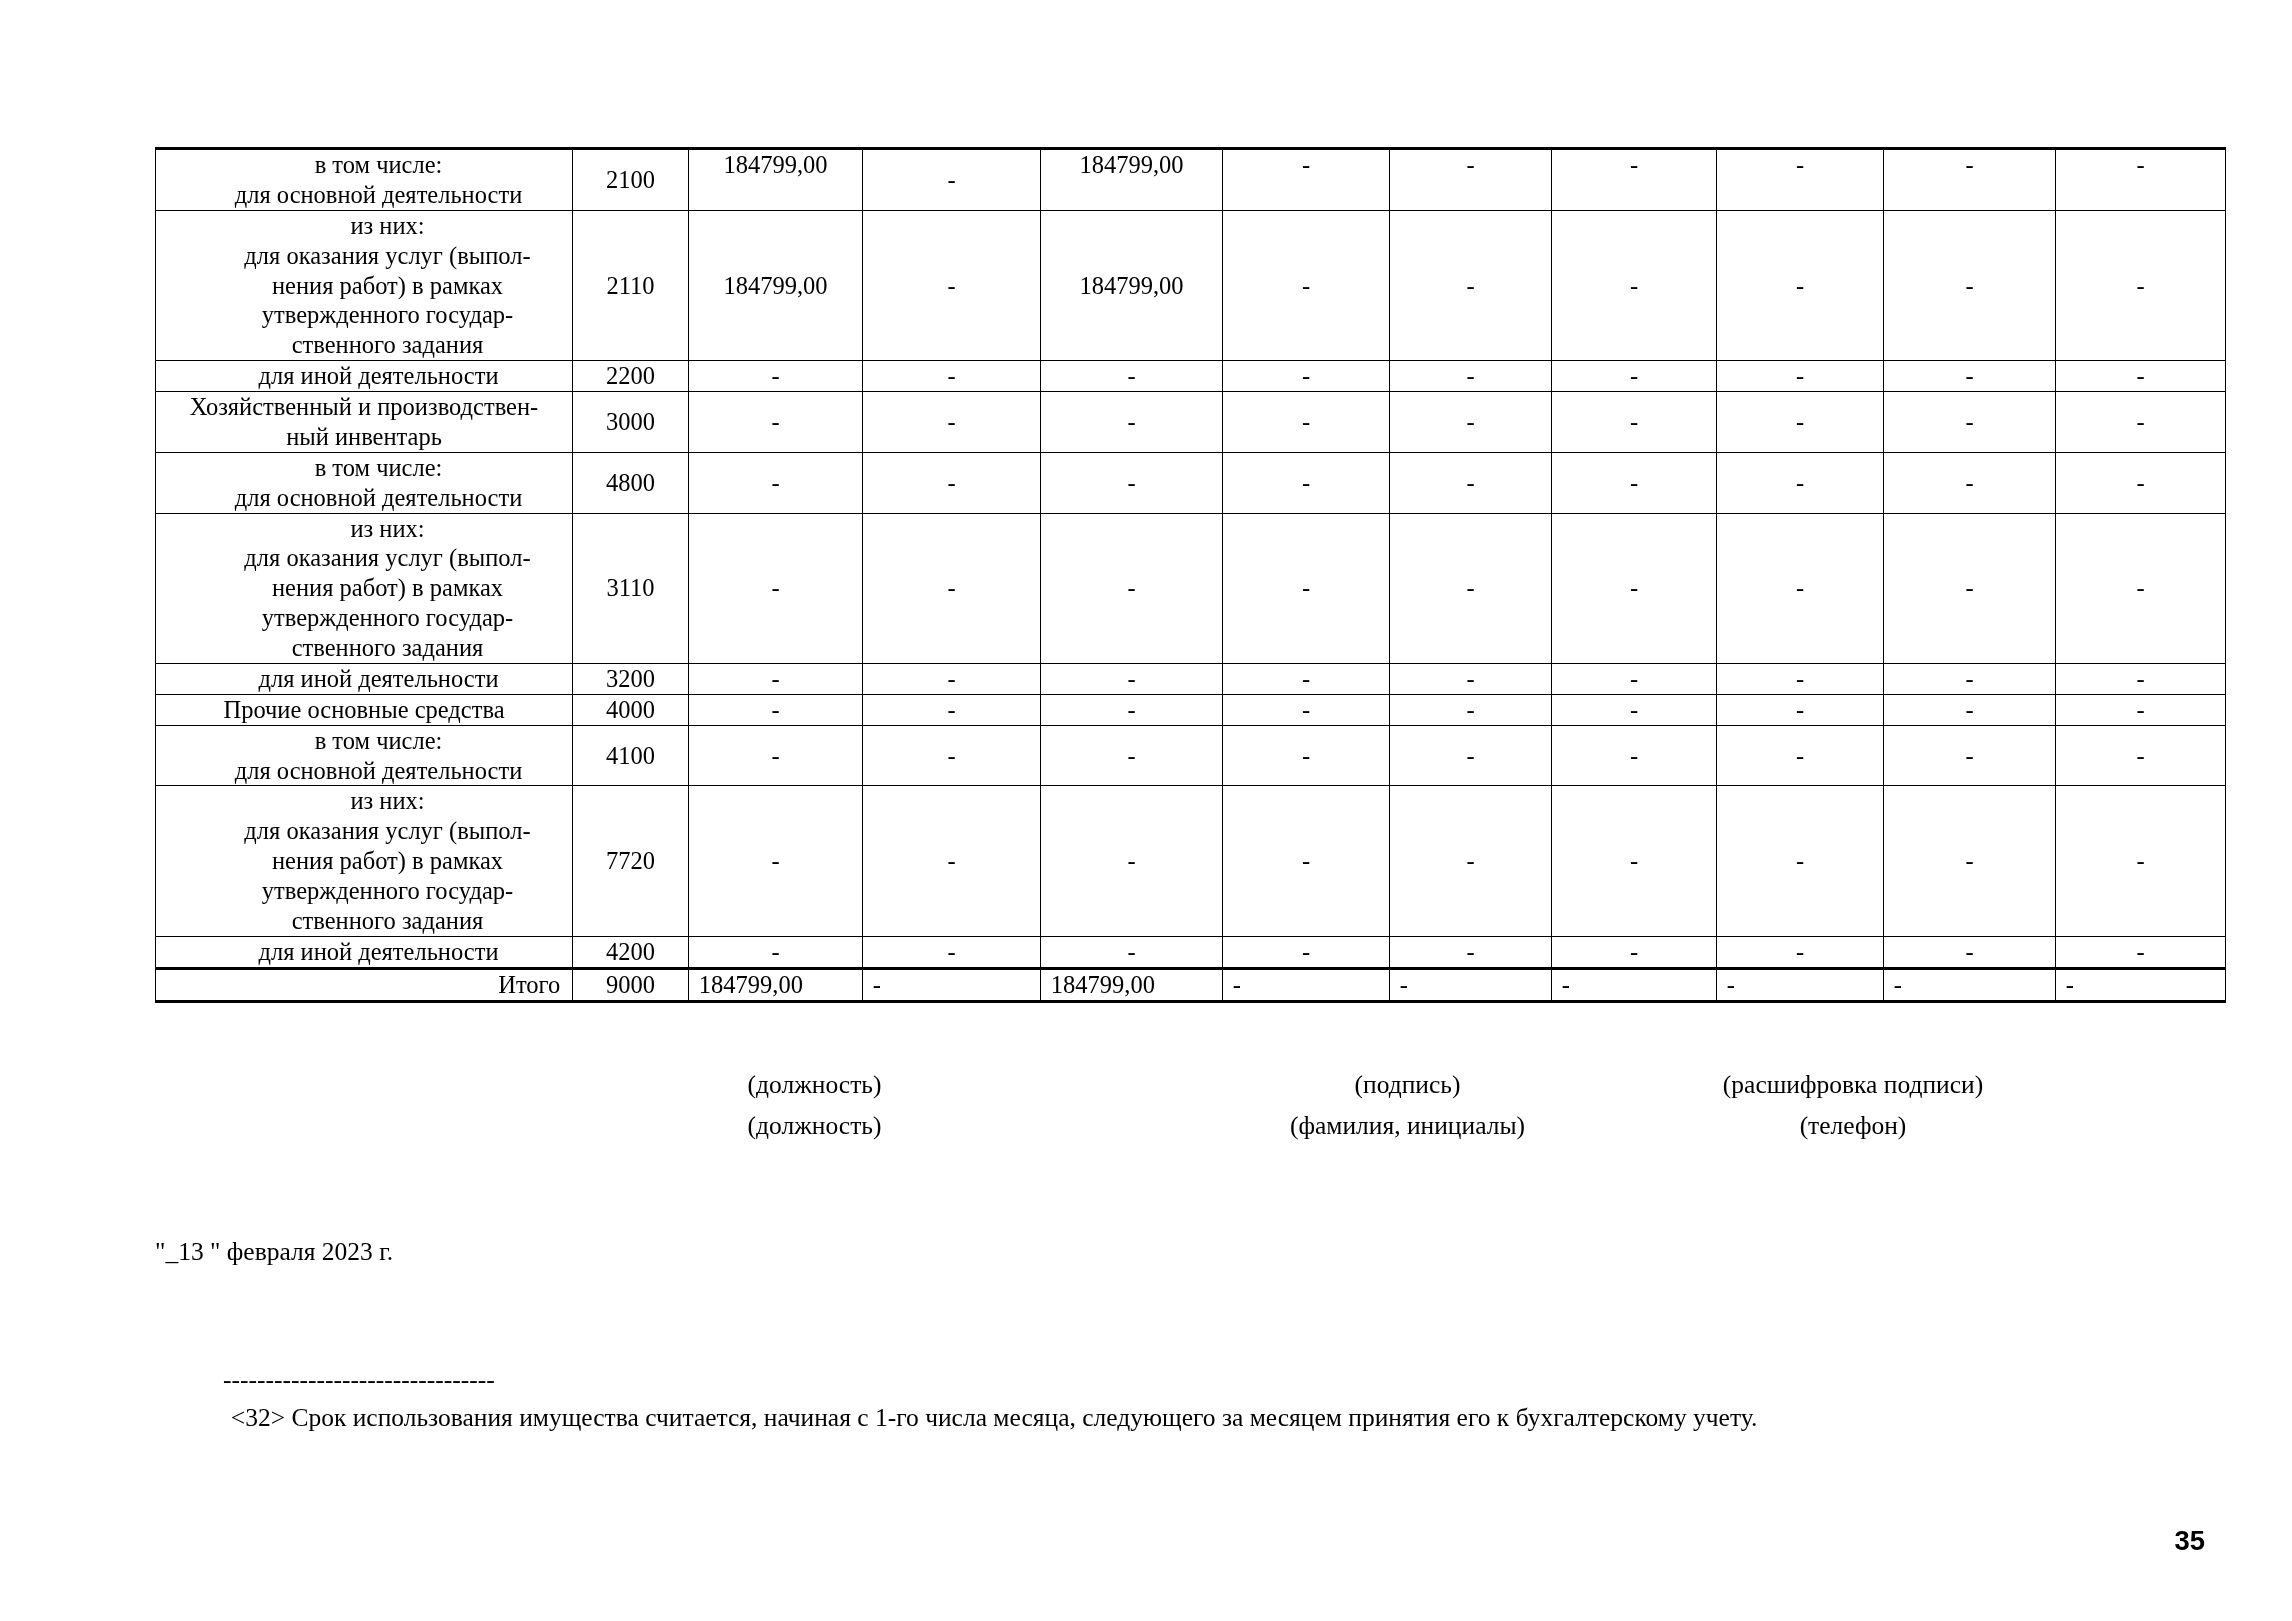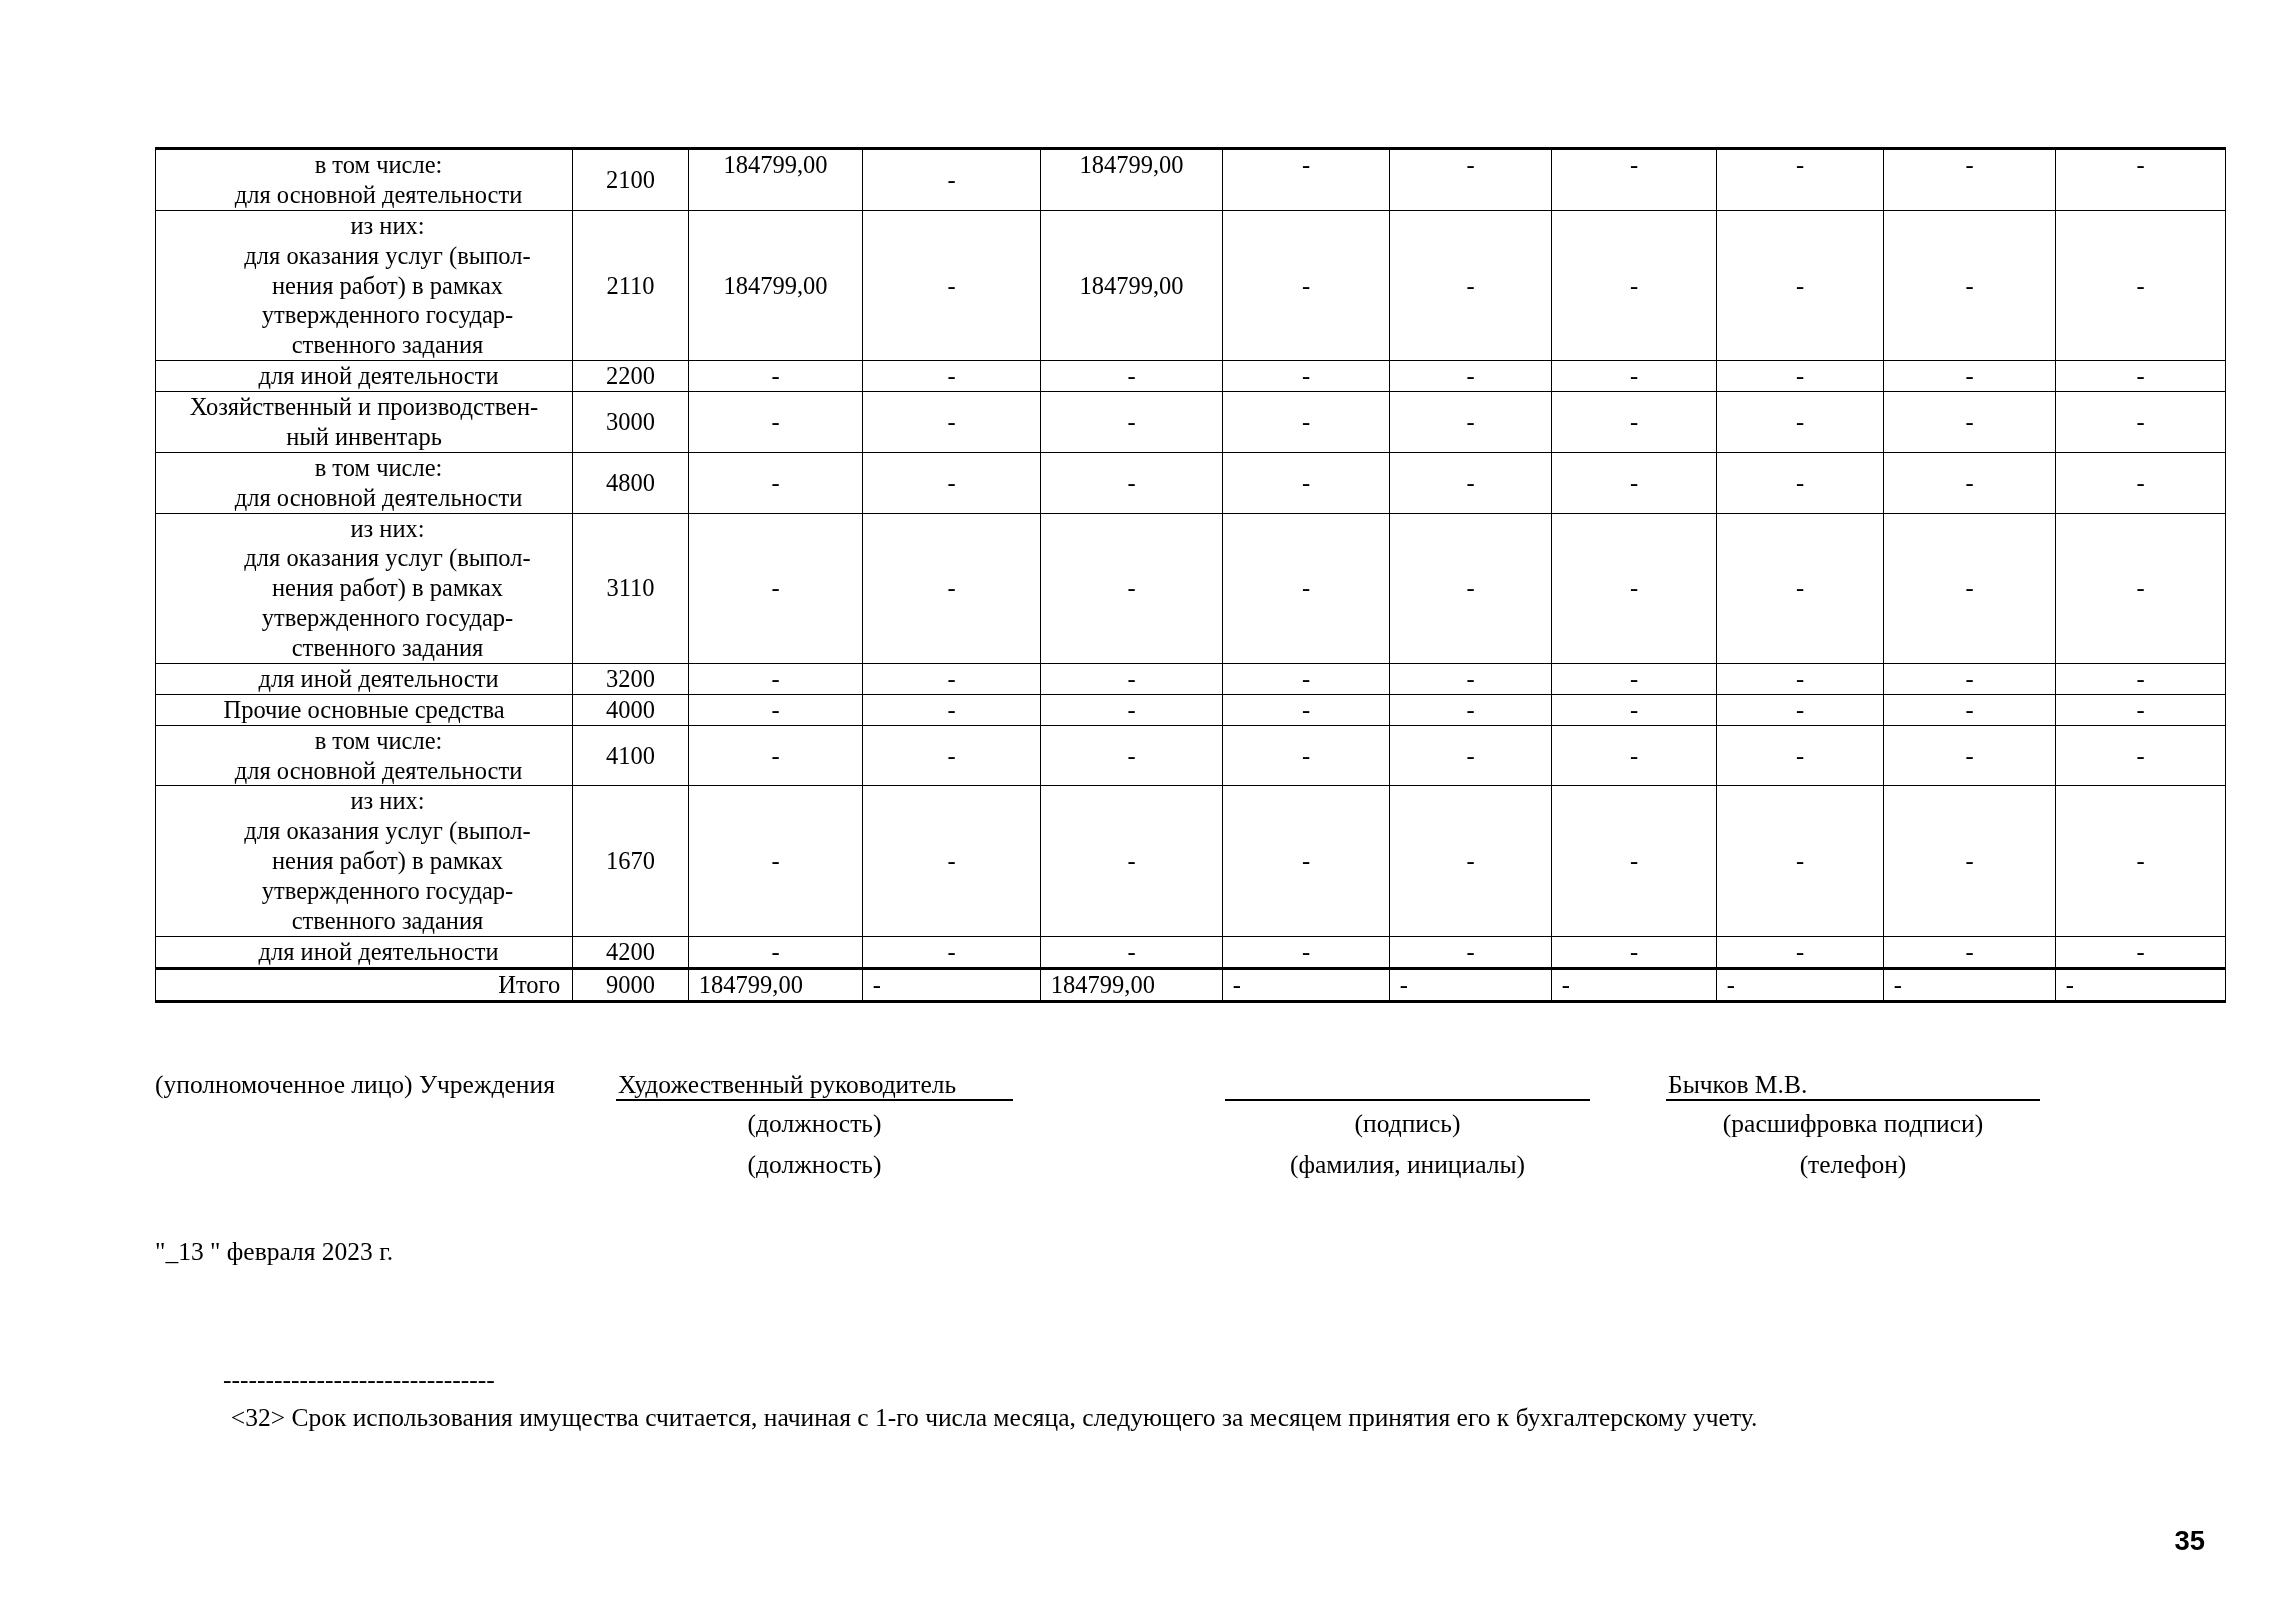--- a/index.html
+++ b/index.html
@@ -319,21 +319,21 @@
             <td class="c-val"><span>-</span></td>
           </tr>
           <tr>
             <td class="c-name">
               <span class="lbl ind-2">из них:
 для оказания услуг (выпол-
 нения работ) в рамках
 утвержденного государ-
 ственного задания</span>
             </td>
-            <td class="c-code"><span>1670</span></td>
+            <td class="c-code"><span>7720</span></td>
             <td class="c-val"><span>-</span></td>
             <td class="c-val"><span>-</span></td>
             <td class="c-val"><span>-</span></td>
             <td class="c-val"><span>-</span></td>
             <td class="c-val"><span>-</span></td>
             <td class="c-val"><span>-</span></td>
             <td class="c-val"><span>-</span></td>
             <td class="c-val"><span>-</span></td>
             <td class="c-val"><span>-</span></td>
           </tr>
@@ -367,32 +367,20 @@
             <td class="c-val v-left"><span>-</span></td>
             <td class="c-val v-left"><span>-</span></td>
           </tr>
         </tbody>
     </table>
   </div>
 
   <div class="sig">
 
 
-    <div class="sig-row" style="height:39px;">
-      <div class="sig-label">(уполномоченное лицо) Учреждения</div>
-      <div class="sig-field" style="left:461px; width:397px;">
-        <span>Художественный руководитель</span>
-      </div>
-      <div class="sig-field" style="left:1070px; width:365px;">
-        <span></span>
-      </div>
-      <div class="sig-field" style="left:1511px; width:374px;">
-        <span>Бычков М.В.</span>
-      </div>
-    </div>
 
     <div class="sig-row" style="height:41px;">
       <div class="sig-caption" style="left:461px; width:397px;">(должность)</div>
       <div class="sig-caption" style="left:1070px; width:365px;text-align:center;">(подпись)</div>
       <div class="sig-caption" style="left:1511px; width:374px;">(расшифровка подписи)</div>
     </div>
 
 
     <div class="sig-row" style="height:41px;">
       <div class="sig-caption" style="left:461px; width:397px;">(должность)</div>

